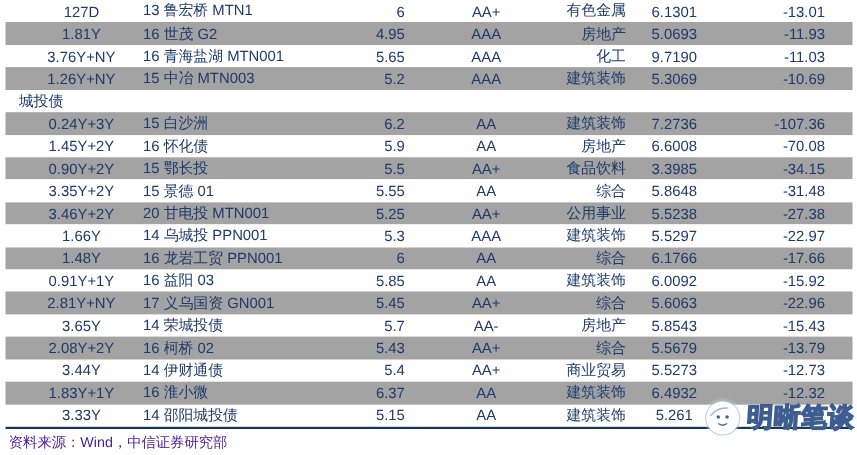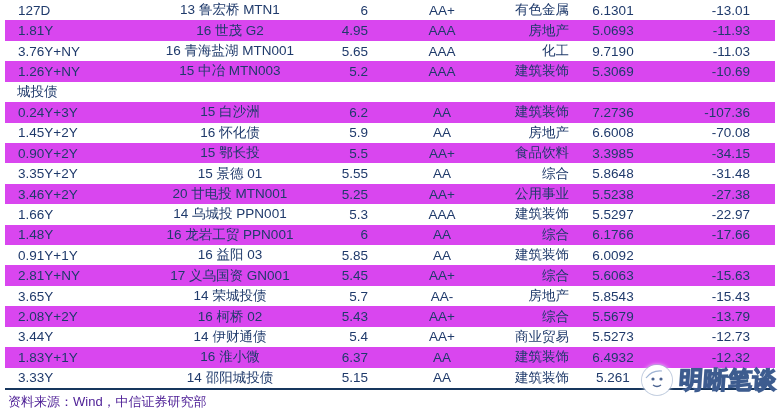--- a/index.html
+++ b/index.html
@@ -15,25 +15,25 @@
   .row{
     flex:1;
     display:grid;
     grid-template-columns:125px 200px 42px 140px 60px 90px 113px;
     align-items:center;
     font-size:13.5px;
     color:#1f3a6b;
     white-space:nowrap;
     background:#ffffff;
   }
-  .row.shaded{background:#d946ef;}
+  .row.shaded{background:#a3a3a3;}
   .row.section{display:flex;align-items:center;padding-left:12px;}
   .cell{overflow:visible;}
-  .c-tenor{padding-left:13px;text-align:left;}
-  .c-name{text-align:center;}
+  .c-tenor{padding-left:13px;text-align:center;}
+  .c-name{text-align:left;}
   .c-coupon{text-align:right;padding-right:4px;}
   .c-rating{text-align:center;}
   .c-industry{text-align:right;padding-right:3px;}
   .c-yield{text-align:center;padding-right:8px;}
   .c-change{text-align:right;padding-right:25px;}
   #bottom-line{
     position:absolute;left:5px;top:388px;width:770px;height:2px;
     background:#17365d;
   }
   #footer-note{
@@ -167,29 +167,30 @@
       <div class="cell c-yield">6.1766</div>
       <div class="cell c-change">-17.66</div>
     </div>
     <div class="row">
       <div class="cell c-tenor">0.91Y+1Y</div>
       <div class="cell c-name">16 益阳 03</div>
       <div class="cell c-coupon">5.85</div>
       <div class="cell c-rating">AA</div>
       <div class="cell c-industry">建筑装饰</div>
       <div class="cell c-yield">6.0092</div>
+      <div class="cell c-change">-15.92</div>
     </div>
     <div class="row shaded">
       <div class="cell c-tenor">2.81Y+NY</div>
       <div class="cell c-name">17 义乌国资 GN001</div>
       <div class="cell c-coupon">5.45</div>
       <div class="cell c-rating">AA+</div>
       <div class="cell c-industry">综合</div>
       <div class="cell c-yield">5.6063</div>
-      <div class="cell c-change">-15.63</div>
+      <div class="cell c-change">-22.96</div>
     </div>
     <div class="row">
       <div class="cell c-tenor">3.65Y</div>
       <div class="cell c-name">14 荣城投债</div>
       <div class="cell c-coupon">5.7</div>
       <div class="cell c-rating">AA-</div>
       <div class="cell c-industry">房地产</div>
       <div class="cell c-yield">5.8543</div>
       <div class="cell c-change">-15.43</div>
     </div>

